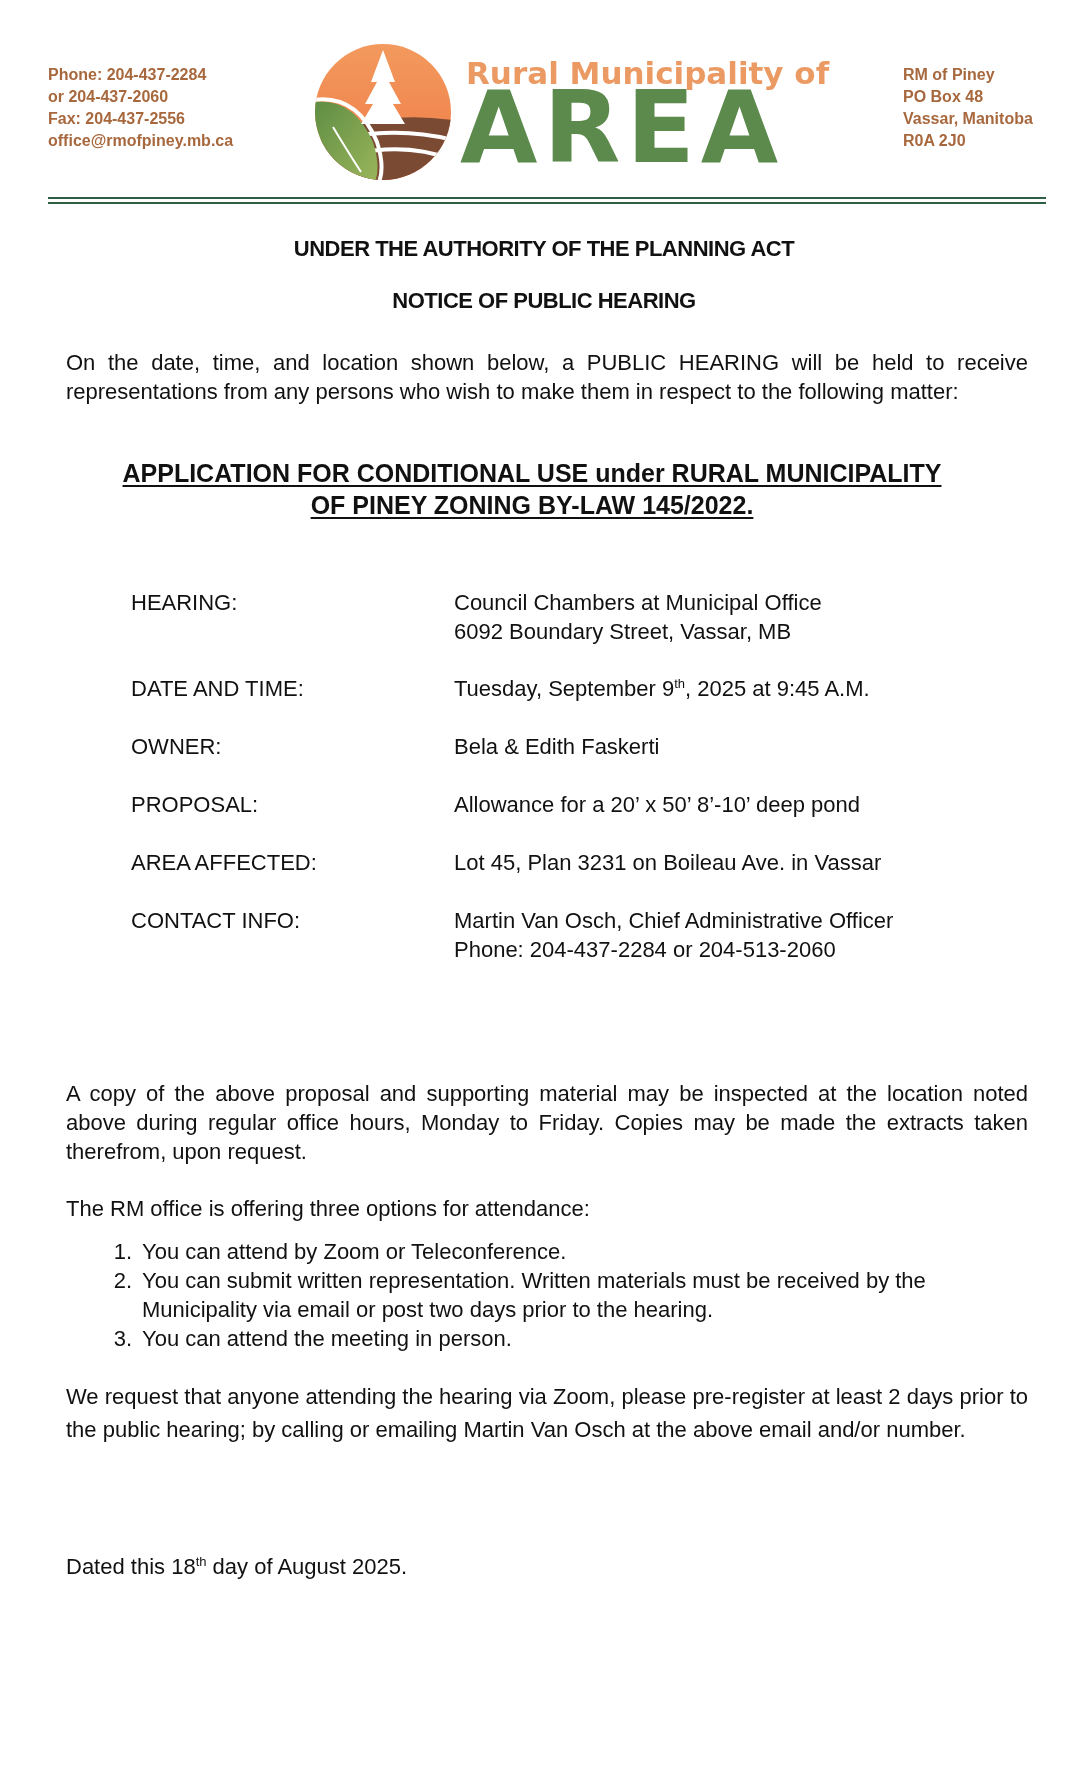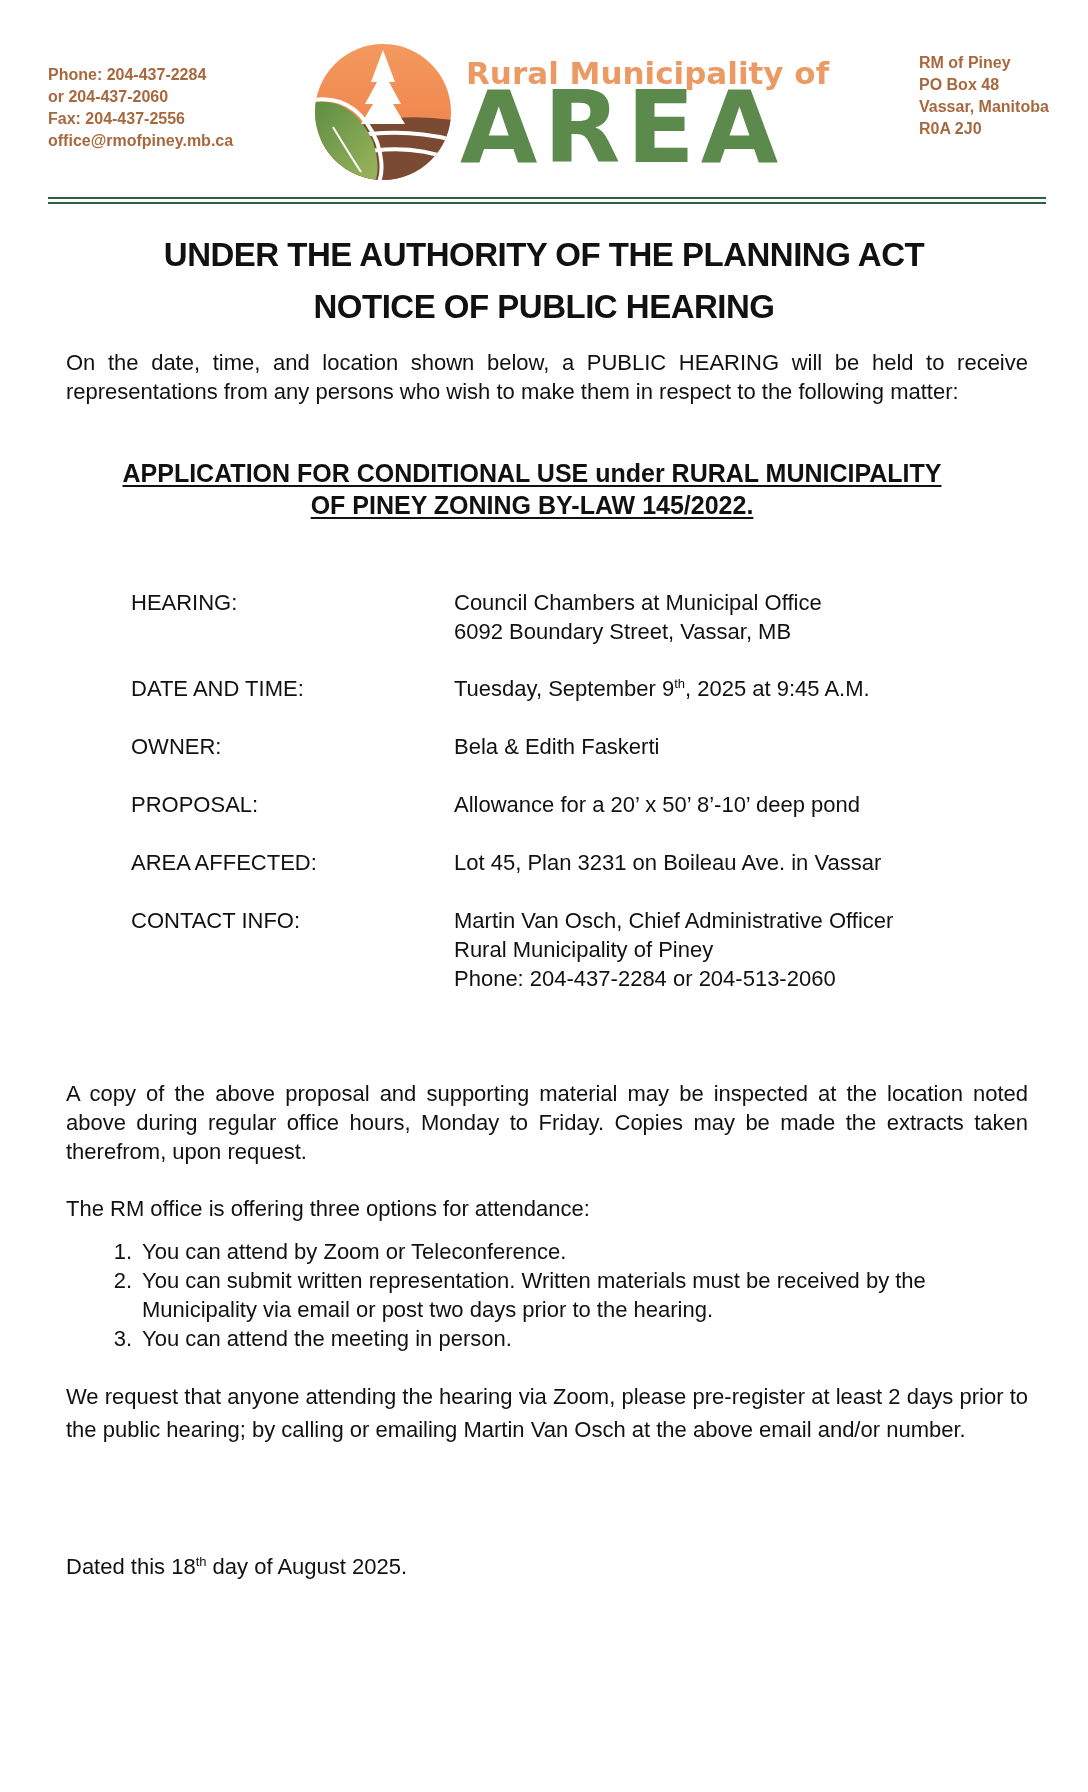--- a/index.html
+++ b/index.html
@@ -1,25 +1,25 @@
 <!DOCTYPE html>
 <html><head>
 <meta charset="utf-8">
 <style>
   html, body { margin: 0; padding: 0; background: #ffffff; }
   body { width: 1088px; height: 1792px; position: relative; overflow: hidden; font-family: "Liberation Sans", sans-serif; color: #111; }
   .abs { position: absolute; }
   .contact-left, .contact-right { color: #a8683e; font-weight: bold; font-size: 16px; line-height: 22px; font-family: Liberation Sans, sans-serif; }
   .contact-left { left: 48px; top: 64px; }
-  .contact-right { left: 903px; top: 52px; margin-left: 16px; }
+  .contact-right { left: 903px; top: 64px; }
   .logo-circle { left: 313px; top: 42px; width: 140px; height: 140px; }
   .brand-top { left: 466px; top: 55px; font-size: 31px; font-weight: bold; color: #ec9a63; font-family: "DejaVu Sans", sans-serif; letter-spacing: 0px; }
   .brand-main { left: 460px; top: 78px; font-size: 100px; font-weight: bold; color: #5b8a4c; font-family: "DejaVu Sans", sans-serif; letter-spacing: 6px; line-height: 100px; }
   .rule { left: 48px; width: 998px; height: 2px; background: #2e5f45; }
-  .title { left: 0; width: 1088px; text-align: center; font-weight: bold; font-size: 33px; letter-spacing: -0.5px; }
+  .title { left: 0; width: 1088px; text-align: center; font-weight: bold; font-size: 22px; letter-spacing: -0.5px; }
   .para { left: 66px; width: 962px; font-size: 22px; line-height: 29px; text-align: justify; }
   .app-title { left: 0; width: 1064px; text-align: center; font-weight: bold; font-size: 25px; line-height: 32px; text-decoration: underline; text-decoration-thickness: 2px; text-underline-offset: 3px; }
   .label { left: 131px; font-size: 22px; }
   .value { left: 454px; font-size: 22px; line-height: 29px; }
   .link { color: #0000ee; text-decoration: underline; }
   sup { font-size: 13px; vertical-align: super; line-height: 0; }
   .list { left: 96px; width: 940px; font-size: 22px; line-height: 29px; }
   .list-item { display: flex; }
   .list-num { width: 36px; text-align: right; padding-right: 0; flex: none; }
   .list-text { padding-left: 10px; flex: 1; }
@@ -97,21 +97,20 @@
 
 <div class="abs label" style="top:792px;">PROPOSAL:</div>
 <div class="abs value" style="top:790px;">Allowance for a 20’ x 50’ 8’-10’ deep pond</div>
 
 <div class="abs label" style="top:850px;">AREA AFFECTED:</div>
 <div class="abs value" style="top:848px;">Lot 45, Plan 3231 on Boileau Ave. in Vassar</div>
 
 <div class="abs label" style="top:908px;">CONTACT INFO:</div>
 <div class="abs value" style="top:906px;">
   <div>Martin Van Osch, Chief Administrative Officer</div>
-  <div>Rural Municipality of Piney</div>
   <div>Phone: 204-437-2284 or 204-513-2060</div>
 </div>
 
 <div class="abs para" style="top:1079px;">A copy of the above proposal and supporting material may be inspected at the location noted above during regular office hours, Monday to Friday. Copies may be made the extracts taken therefrom, upon request.</div>
 
 <div class="abs para" style="top:1194px;">The RM office is offering three options for attendance:</div>
 
 <div class="abs list" style="top:1237px;">
   <div class="list-item">
     <span class="list-num">1.</span>

